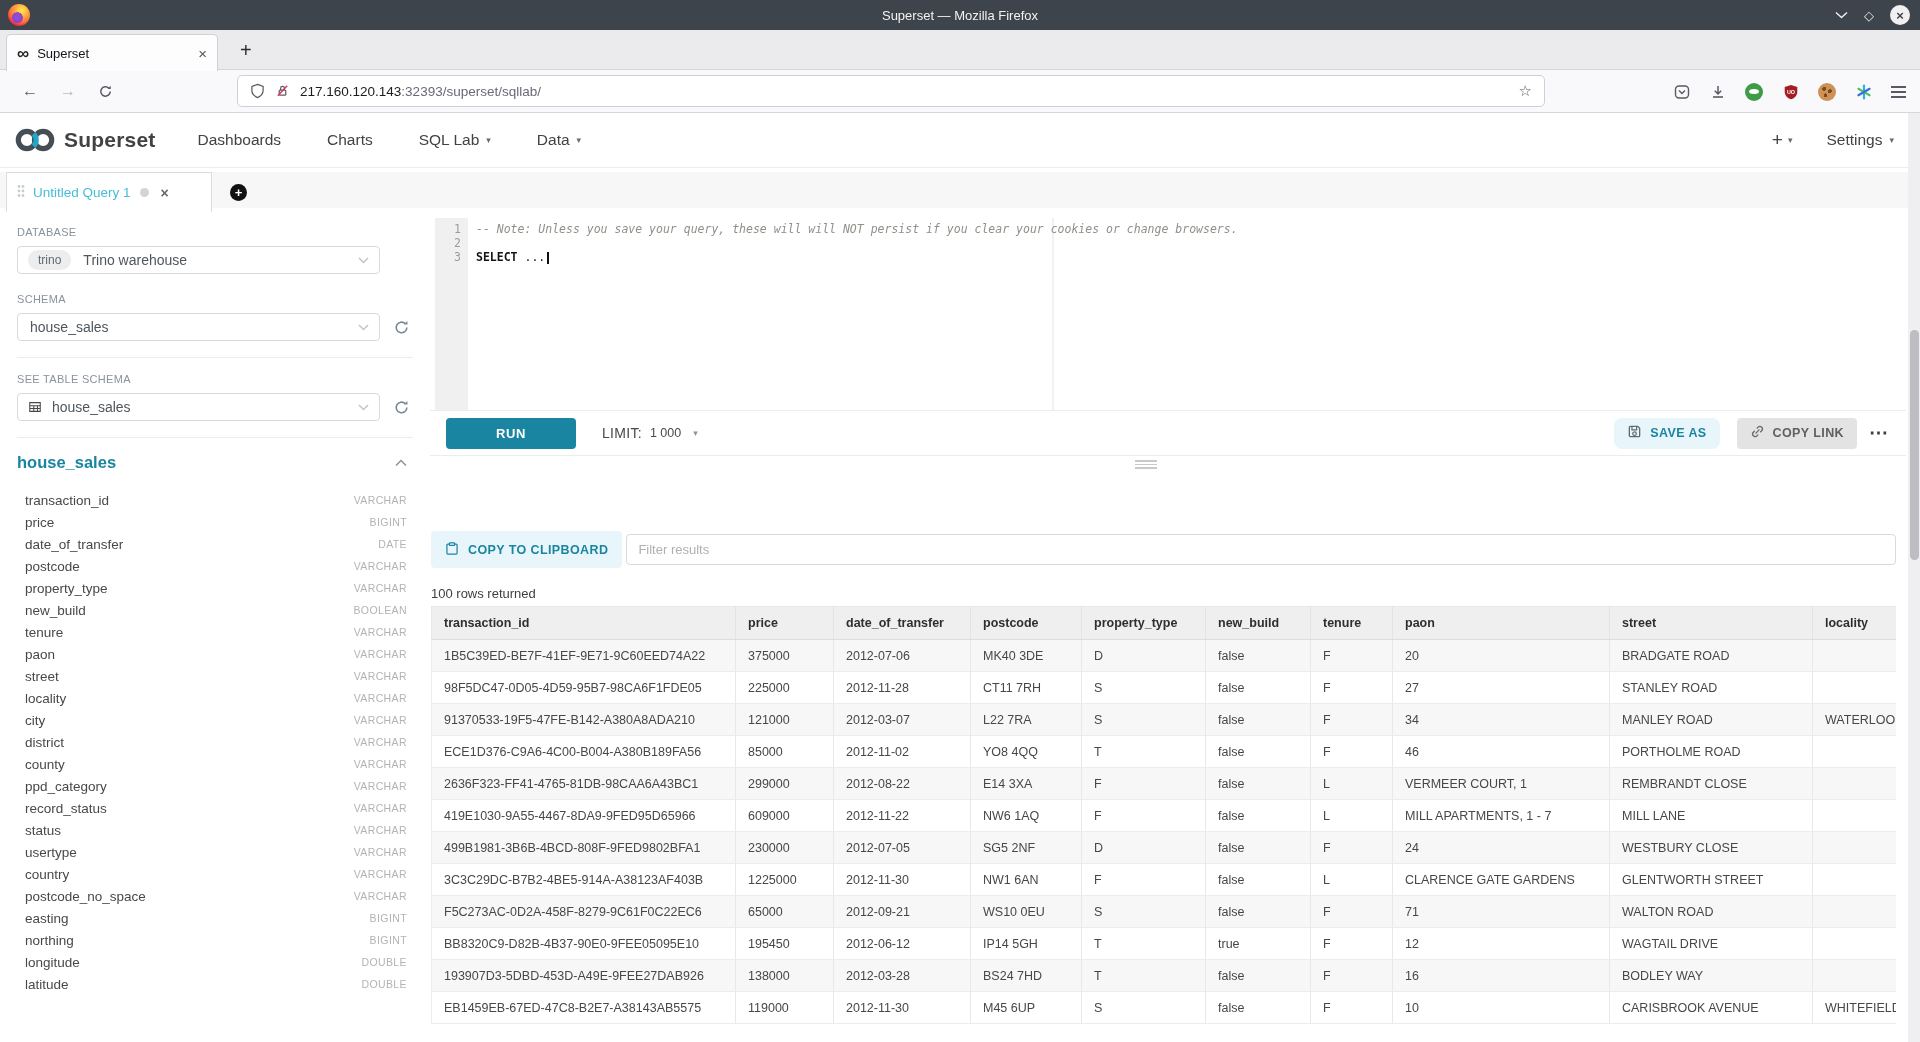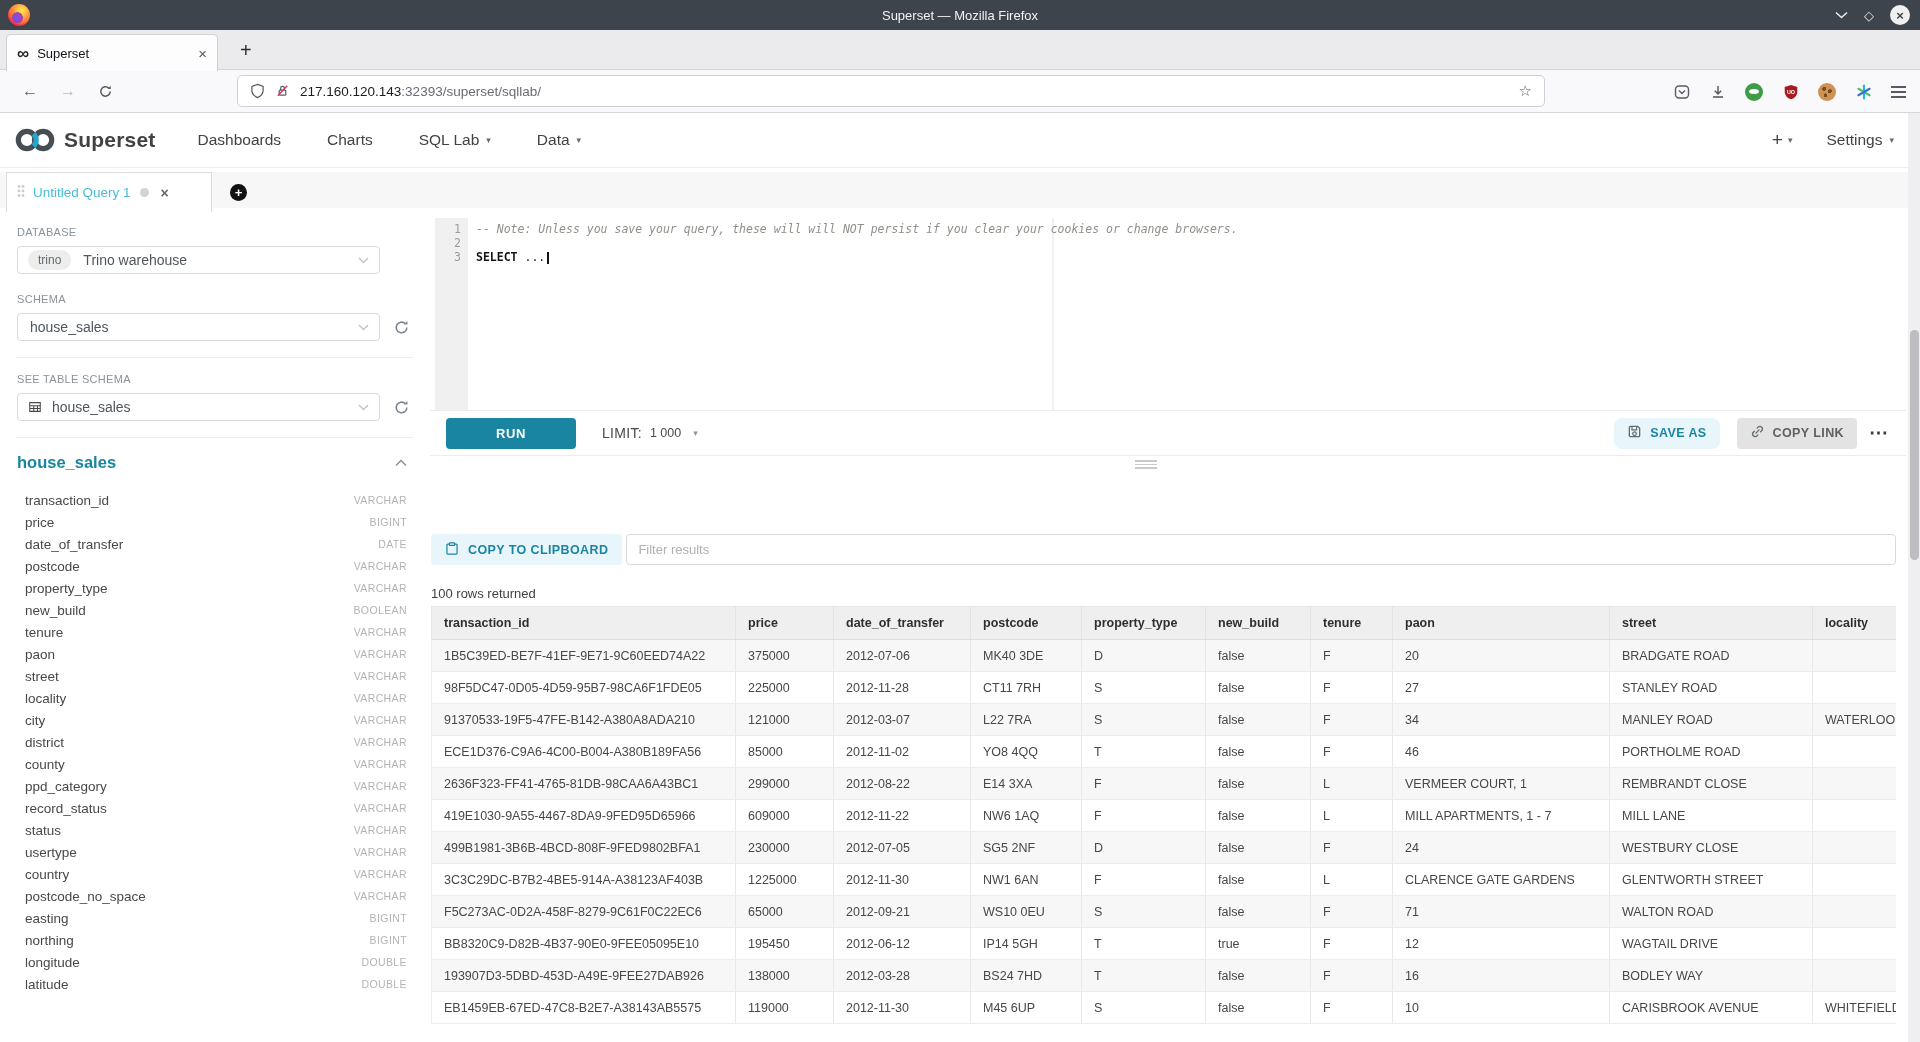--- a/index.html
+++ b/index.html
@@ -116,21 +116,21 @@
   .more-btn { margin-left:12px; margin-right:18px; font-size:19px; font-weight:bold; color:#3f3f3f; line-height:0; }
 
   .resize-handle { position:absolute; top:252px; left:50%; margin-left:-40px; width:22px; display:flex; flex-direction:column; gap:2px; }
   .resize-handle i { display:block; height:1.5px; background:#c9c9c9; }
 
   .res-tabs { position:absolute; top:268px; left:0; width:1476px; height:38px; border-bottom:1px solid #ececec; display:flex; gap:32px; padding-left:1px; }
   .res-tab { font-size:12px; color:#484848; letter-spacing:.3px; padding-top:5px; height:100%; }
   .res-tab.active { border-bottom:2.5px solid #363e57; font-weight:bold; color:#3c3c3c; }
 
   .copy-row { position:absolute; top:326px; left:1px; width:1465px; height:31px; display:flex; align-items:center; }
-  .copyclip-btn { height:31px; padding:0 14px; background:#e8f6fb; border-radius:4px; display:flex; align-items:center; gap:9px; }
+  .copyclip-btn { height:37px; padding:0 14px; background:#e8f6fb; border-radius:4px; display:flex; align-items:center; gap:9px; }
   .copyclip-btn span { font-size:12.5px; font-weight:bold; color:#1a85a0; letter-spacing:.4px; }
   .filter-input { flex:1; height:31px; margin-left:4px; border:1px solid #d9d9d9; border-radius:4px; padding:0 11px; font-size:13px; color:#484848; font-family:"Liberation Sans",sans-serif; outline:none; }
   .filter-input::placeholder { color:#b0b0b0; }
 
   .rows-returned { position:absolute; top:378px; left:1px; font-size:13px; color:#3f3f3f; }
 
   .table-wrap { position:absolute; top:398px; left:1px; width:1465px; bottom:0; overflow:hidden; }
   table.results { border-collapse:collapse; table-layout:fixed; width:1530px; }
   table.results th { height:33px; background:#efeff0; border-right:1px solid #e3e3e3; border-bottom:1px solid #dcdcdc; border-top:1px solid #e8e8e8; font-size:12.5px; font-weight:bold; color:#2f2f31; text-align:left; padding:0 12px; white-space:nowrap; overflow:hidden; }
   table.results th:first-child { border-left:1px solid #e8e8e8; }

